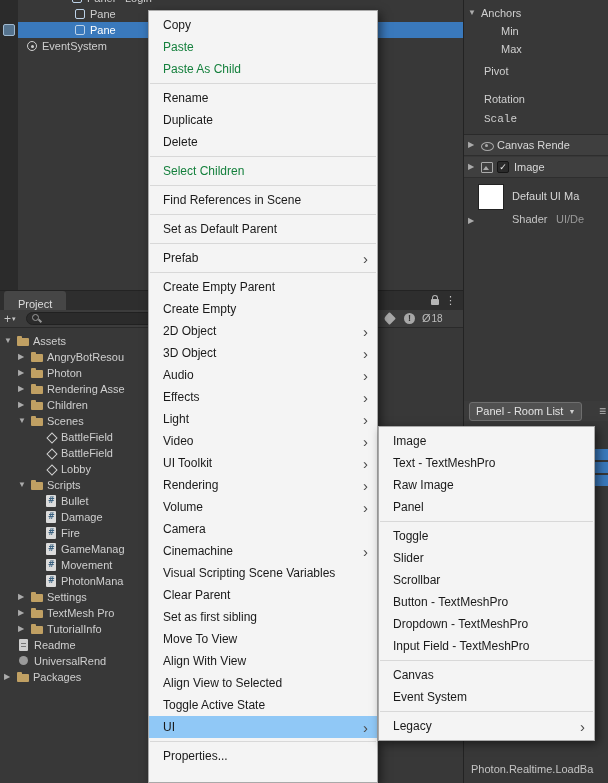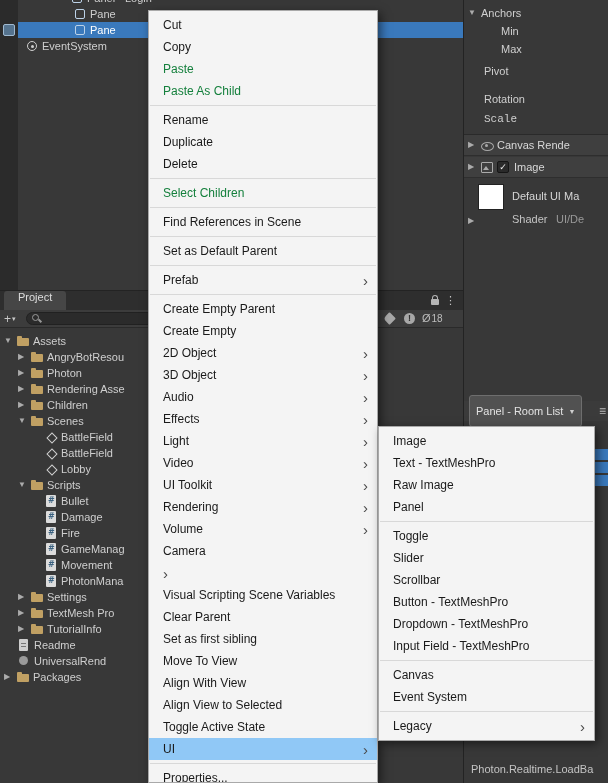--- a/index.html
+++ b/index.html
@@ -30,21 +30,21 @@
   .scene-icon::before{content:"";position:absolute;left:2.5px;top:2.5px;width:6px;height:6px;border:1px solid #cfcfcf;transform:rotate(45deg);}
   .script-icon::before{content:"";position:absolute;left:1px;top:0;width:10px;height:12px;background:#dcdcdc;border-radius:1px;}
   .script-icon::after{content:"#";position:absolute;left:3px;top:1px;font:bold 8px "DejaVu Sans",sans-serif;color:#39607f;}
   .readme-icon::before{content:"";position:absolute;left:1px;top:0;width:9px;height:12px;background:#cfcfcf;border-radius:1px;}
   .readme-icon::after{content:"";position:absolute;left:3px;top:4px;width:5px;height:1px;background:#777;box-shadow:0 3px 0 #777;}
   .asset-icon::before{content:"";position:absolute;left:1px;top:1px;width:9px;height:9px;border-radius:50%;background:#9a9a9a;}
 
   
   .project{position:absolute;left:0;top:290px;width:463px;height:493px;background:#383838;border-top:1px solid #232323;}
   .proj-header{height:19px;background:#2e2e2e;position:relative;}
-  .proj-tab{position:absolute;left:4px;top:0;height:19px;padding:0 14px;background:#464646;border-radius:3px 3px 0 0;color:#dddddd;display:flex;align-items:flex-start;}
+  .proj-tab{position:absolute;left:4px;top:0;height:19px;padding:0 14px;background:#464646;border-radius:3px 3px 0 0;color:#dddddd;display:flex;align-items:flex-end;}
   .lock-icon{position:absolute;right:24px;top:8px;width:8px;height:6px;background:#b5b5b5;border-radius:1px;}
   .lock-icon::before{content:"";position:absolute;left:1px;top:-4px;width:4px;height:4px;border:1.5px solid #b5b5b5;border-bottom:none;border-radius:3px 3px 0 0;}
   .kebab{position:absolute;right:7px;top:3px;color:#c5c5c5;font-size:11px;}
   .proj-toolbar{height:18px;background:#3c3c3c;border-bottom:1px solid #2a2a2a;position:relative;display:flex;align-items:center;}
   .plus-btn{margin-left:4px;color:#c9c9c9;font-size:12px;display:flex;align-items:center;gap:1px;}
   .plus-btn .caret{font-size:7px;color:#c9c9c9;}
   .searchbox{position:absolute;left:26px;top:2px;width:348px;height:13px;background:#2b2b2b;border:1px solid #212121;border-radius:7px;display:flex;align-items:center;padding:0 5px;}
   .search-icon{width:9px;height:10px;position:relative;flex:none;margin-right:3px;}
   .search-icon::before{content:"";position:absolute;width:5px;height:5px;border:1.5px solid #999;border-radius:50%;left:0;top:0;}
   .search-icon::after{content:"";position:absolute;width:1.5px;height:4px;background:#999;transform:rotate(-45deg);left:6.5px;top:5.5px;}
@@ -66,21 +66,21 @@
   .img-icon::before{content:"";position:absolute;left:0;top:1px;width:10px;height:9px;border:1px solid #ababab;border-radius:1px;}
   .img-icon::after{content:"";position:absolute;left:2px;top:5px;border-left:3px solid transparent;border-right:3px solid transparent;border-bottom:4px solid #ababab;}
   .chk{width:12px;height:12px;background:#2a2a2a;border:1px solid #151515;border-radius:2px;color:#ececec;font-size:9px;line-height:11px;text-align:center;margin-right:5px;flex:none;}
   .mat{position:absolute;top:180px;left:0;right:0;height:52px;}
   .swatch{position:absolute;left:14px;top:4px;width:26px;height:26px;background:#ffffff;border:1px solid #222;}
   .mat-name{position:absolute;left:48px;top:10px;color:#d6d6d6;white-space:nowrap;}
   .mat-tri{position:absolute;left:4px;top:33px;}
   .shader-label{position:absolute;left:48px;top:33px;color:#c4c4c4;}
   .shader-value{position:absolute;left:92px;top:33px;color:#9a9a9a;white-space:nowrap;}
   .room{position:absolute;top:401px;left:0;right:0;height:20px;background:#3b3b3b;display:flex;align-items:center;}
-  .room-btn{margin-left:5px;height:32px;background:#515151;border:1px solid #6e6e6e;border-radius:3px;padding:0 6px;color:#e2e2e2;display:flex;align-items:center;gap:5px;white-space:nowrap;}
+  .room-btn{margin-left:5px;height:19px;background:#515151;border:1px solid #6e6e6e;border-radius:3px;padding:0 6px;color:#e2e2e2;display:flex;align-items:center;gap:5px;white-space:nowrap;}
   .room-btn .caret{font-size:7px;color:#cfcfcf;}
   .burger{margin-left:auto;margin-right:2px;color:#bbb;font-size:12px;}
   .slivers{position:absolute;top:449px;right:0;width:13px;}
   .sliver{height:11px;margin-bottom:2px;background:var(--selection-blue,#3a79bc);}
   .status{position:absolute;top:763px;left:7px;right:0;color:#c4c4c4;white-space:nowrap;overflow:hidden;}
 
   
   .menu{position:absolute;background:#f4f4f4;border:1px solid #a9a9a9;box-shadow:3px 3px 9px rgba(0,0,0,.5);padding:3px 0;font-size:12px;color:#1a1a1a;}
   .context-menu{left:148px;top:10px;width:230px;height:773px;overflow:hidden;z-index:10;}
   .ui-submenu{left:378px;top:426px;width:217px;z-index:11;}
@@ -312,23 +312,20 @@
       <div class="sliver"></div>
       <div class="sliver"></div>
       <div class="sliver"></div>
     </div>
 
     <div class="status lbl">Photon.Realtime.LoadBa</div>
   </div>
 
   <div class="menu context-menu">
       <div class="menu-item">
-        <span class="mlabel">Cut</span>
-      </div>
-      <div class="menu-item">
         <span class="mlabel">Copy</span>
       </div>
       <div class="menu-item disabled">
         <span class="mlabel">Paste</span>
       </div>
       <div class="menu-item disabled">
         <span class="mlabel">Paste As Child</span>
       </div>
       <div class="menu-sep"></div>
       <div class="menu-item">
@@ -397,20 +394,21 @@
         <span class="marrow">›</span>
       </div>
       <div class="menu-item">
         <span class="mlabel">Volume</span>
         <span class="marrow">›</span>
       </div>
       <div class="menu-item">
         <span class="mlabel">Camera</span>
       </div>
       <div class="menu-item">
+        <span class="mlabel">Cinemachine</span>
         <span class="marrow">›</span>
       </div>
       <div class="menu-item">
         <span class="mlabel">Visual Scripting Scene Variables</span>
       </div>
       <div class="menu-item">
         <span class="mlabel">Clear Parent</span>
       </div>
       <div class="menu-item">
         <span class="mlabel">Set as first sibling</span>

